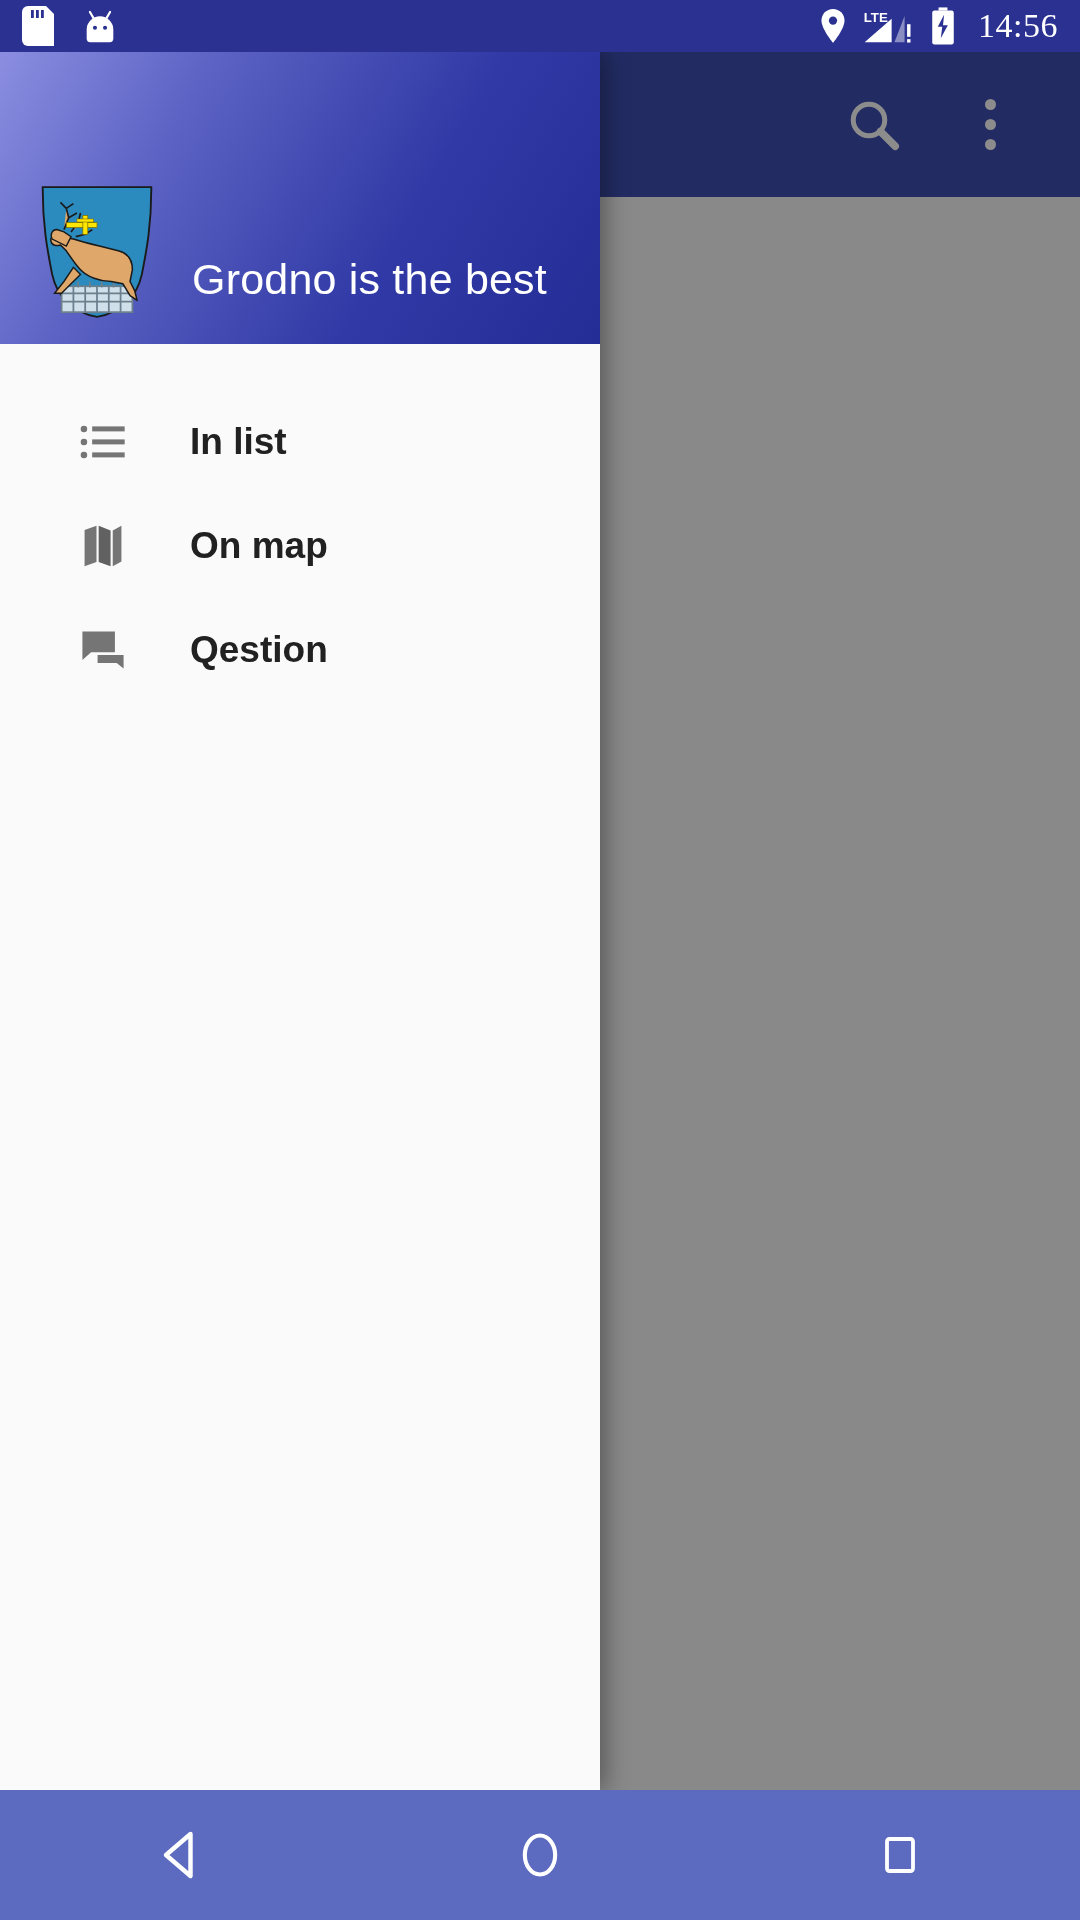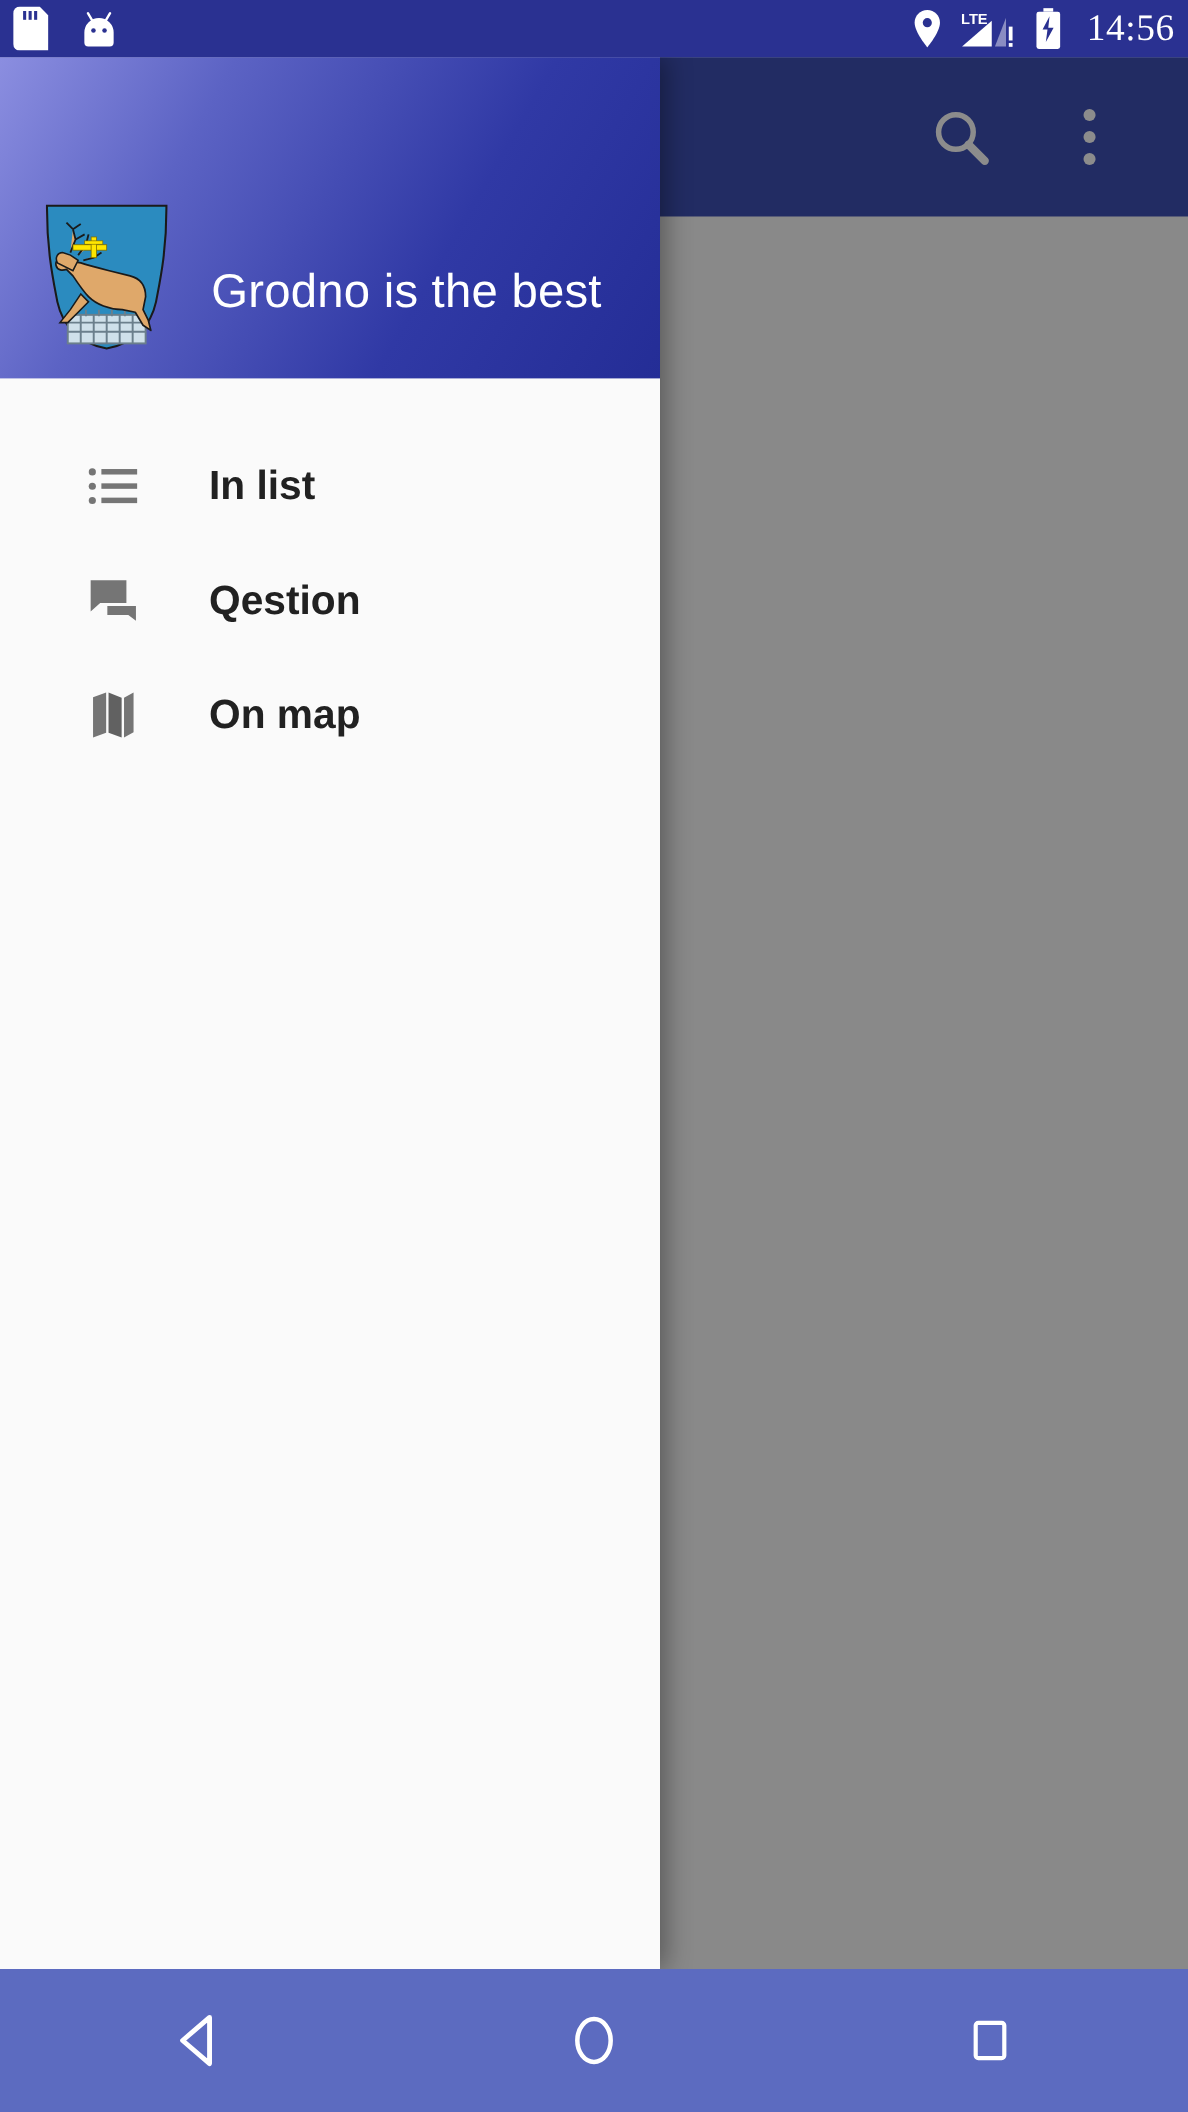--- a/index.html
+++ b/index.html
@@ -9,21 +9,21 @@
     background:#fafafa;
     overflow:hidden;
     position:relative;
   }
 
   
   #status-bar{
     position:absolute; left:0; top:0; width:1080px; height:52px;
     background:#2a3191;
     display:flex; align-items:center;
-    padding:0 12px;
+    padding:0 22px;
     z-index:40;
   }
   #status-left{ display:flex; align-items:center; gap:28px; }
   #status-right{ margin-left:auto; display:flex; align-items:center; gap:16px; }
   .sb-ico{ display:block; }
   #clock{
     color:#ffffff; font-size:34px; letter-spacing:0.5px;
     font-family:Liberation Serif, serif; margin-left:6px;
   }
 
@@ -77,21 +77,21 @@
     background:linear-gradient(120deg,#8b8ee0 0%, #5c63c4 28%, #3039a5 66%, #242d96 100%);
     flex:0 0 auto;
     overflow:hidden;
   }
   #drawer-header-inner{
     position:absolute; left:0; bottom:0; width:100%;
     display:flex; align-items:flex-end; padding:0 0 22px 38px;
   }
   #crest{ width:118px; height:140px; display:block; flex:0 0 auto; }
   #drawer-title{
-    color:#ffffff; font-size:43px; margin-left:36px; margin-bottom:32px;
+    color:#ffffff; font-size:43px; margin-left:36px; margin-bottom:18px;
     font-family:"Liberation Sans", sans-serif; letter-spacing:0.2px;
   }
   #drawer-menu{ padding-top:46px; flex:1 1 auto;margin-left:36px; }
   .menu-item{
     height:104px; display:flex; align-items:center; padding-left:38px;
   }
   .menu-icon{
     width:58px; height:58px; display:flex; align-items:center; justify-content:center;
     flex:0 0 auto;
   }
@@ -221,36 +221,36 @@
           <rect x="7" y="10.8" width="15" height="2.3" fill="#757575"></rect>
           <rect x="7" y="16.8" width="15" height="2.3" fill="#757575"></rect>
         </svg>
       </span>
       <span class="menu-label">In list</span>
     </div>
 
     <div class="menu-item">
       <span class="menu-icon">
         <svg width="52" height="52" viewBox="0 0 24 24">
-          <path d="M2.5 3.5 H17.5 V13 H6.5 L2.5 16.6 Z" fill="#757575"></path>
-          <path d="M9.5 14.3 H21.5 V20.5 L18.3 18 H9.5 Z" fill="#757575"></path>
-        </svg>
-      </span>
-      <span class="menu-label">Qestion</span>
-    </div>
-
-    <div class="menu-item">
-      <span class="menu-icon">
-        <svg width="52" height="52" viewBox="0 0 24 24">
           <path d="M3.5 4.6 L9 2.6 L9 19.4 L3.5 21.4 Z" fill="#757575"></path>
           <path d="M10 2.6 L15.5 4.8 L15.5 21.4 L10 19.4 Z" fill="#616161"></path>
           <path d="M16.5 4.8 L20.5 2.6 L20.5 19.2 L16.5 21.4 Z" fill="#757575"></path>
         </svg>
       </span>
       <span class="menu-label">On map</span>
+    </div>
+
+    <div class="menu-item">
+      <span class="menu-icon">
+        <svg width="52" height="52" viewBox="0 0 24 24">
+          <path d="M2.5 3.5 H17.5 V13 H6.5 L2.5 16.6 Z" fill="#757575"></path>
+          <path d="M9.5 14.3 H21.5 V20.5 L18.3 18 H9.5 Z" fill="#757575"></path>
+        </svg>
+      </span>
+      <span class="menu-label">Qestion</span>
     </div>
 
   </div>
 </div>
 
 <div id="status-bar">
   <div id="status-left">
     <svg class="sb-ico" width="32" height="40" viewBox="0 0 16 20">
       <path d="M3 0 H12 L16 4 V20 H3 A3 3 0 0 1 0 17 V3 A3 3 0 0 1 3 0 Z" fill="#ffffff"></path>
       <rect x="4.5" y="2" width="1.4" height="4" fill="#2a3191"></rect>

